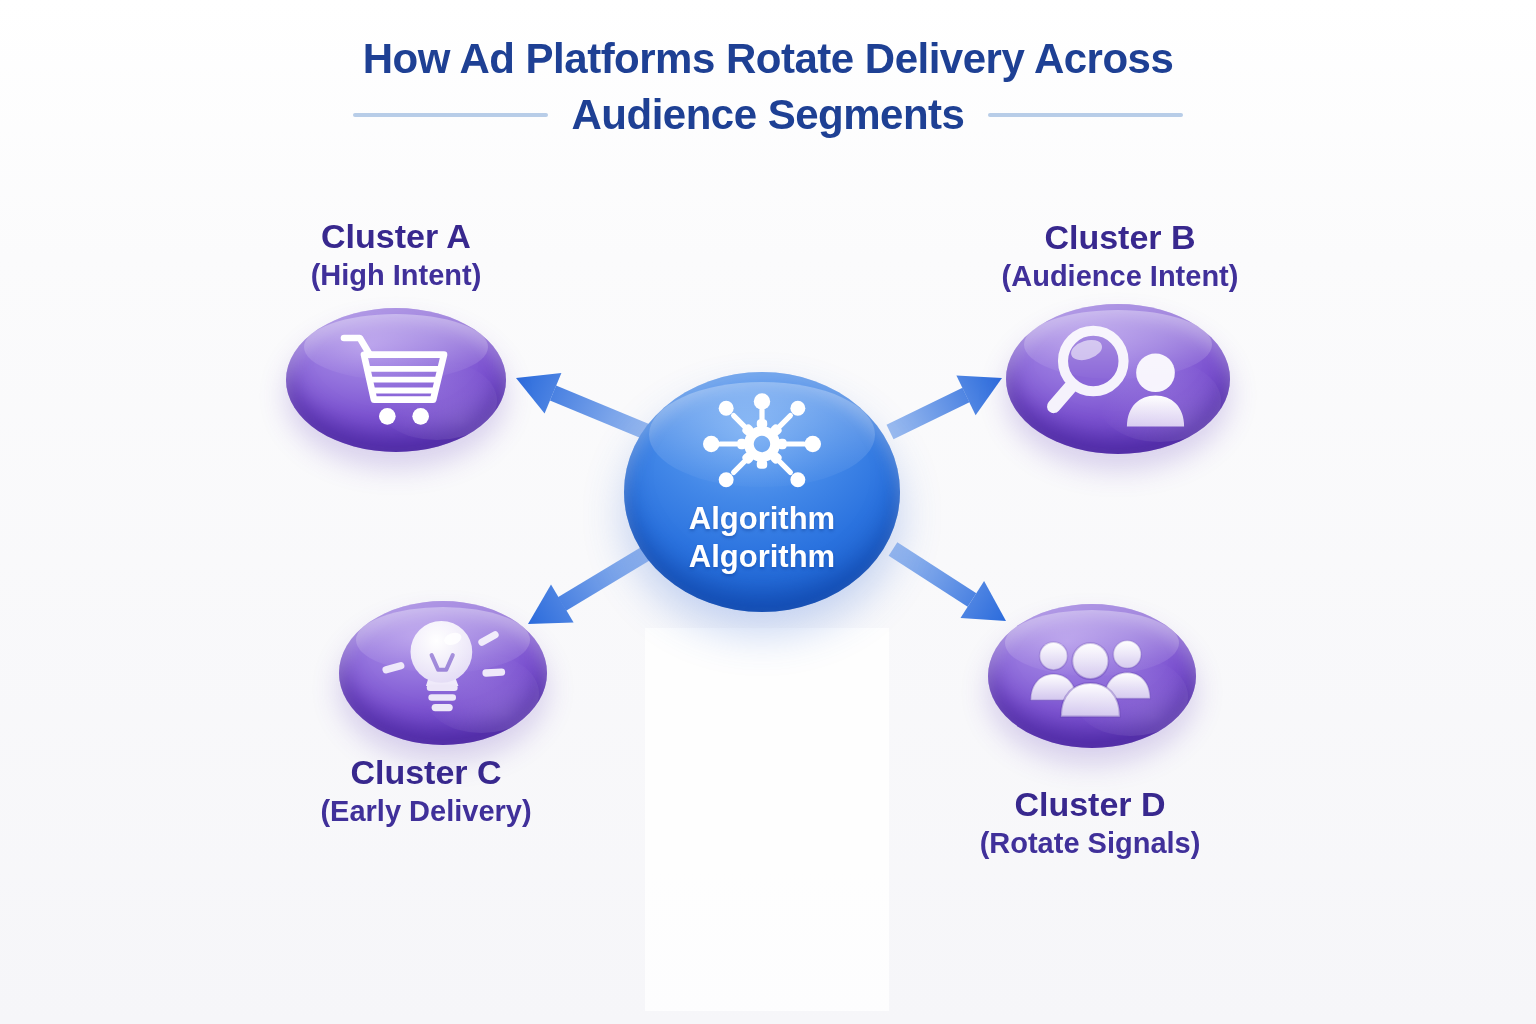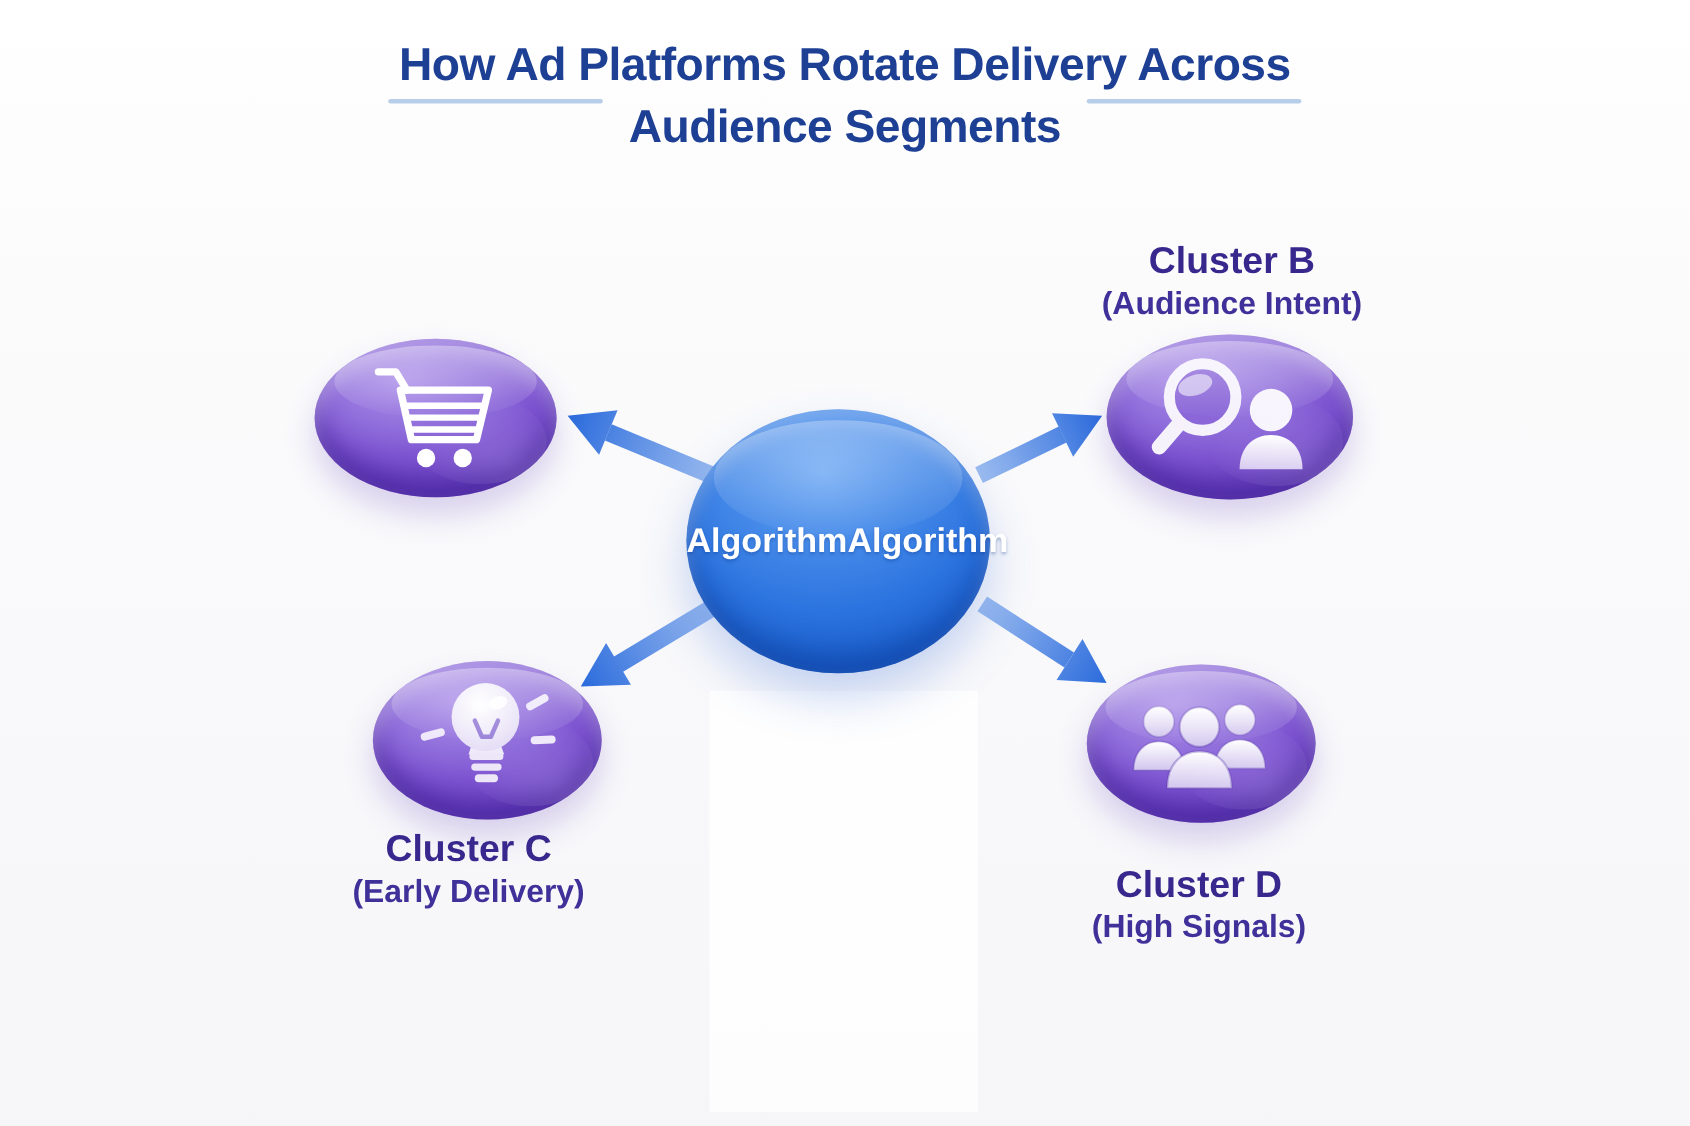--- a/index.html
+++ b/index.html
@@ -9,21 +9,21 @@
     background:linear-gradient(180deg,#ffffff 0%,#fbfbfc 25%,#f6f6f9 100%);
   }
   .canvas{position:relative;width:1536px;height:1024px;}
 
   
   .title-wrap{position:absolute;top:34px;left:0;width:100%;text-align:center;z-index:3;}
   .title-line1{
     font-size:42px;font-weight:800;letter-spacing:-0.5px;
     color:#1e4094;line-height:50px;
   }
-  .title-line2-row{display:flex;justify-content:center;gap:24px;margin-top:6px;}
+  .title-line2-row{display:flex;align-items:center;justify-content:center;gap:24px;margin-top:6px;}
   .title-line2{
     font-size:42px;font-weight:800;letter-spacing:-0.5px;
     color:#1e4094;line-height:50px;
   }
   .title-divider{width:195px;height:4px;border-radius:2px;background:#b8cde8;}
 
   
   .bg-panel{
     position:absolute;left:645px;top:628px;width:244px;height:383px;
     background:rgba(255,255,255,.8);z-index:0;
@@ -60,21 +60,21 @@
   
   .center-node{
     position:absolute;left:624px;top:372px;width:276px;height:240px;
     border-radius:50%;z-index:2;
     background:radial-gradient(ellipse 95% 88% at 45% 24%,
       #6ea8f3 0%,#4388e8 34%,#2b73df 60%,#1d62d0 84%,#1857c4 100%);
     box-shadow:
       inset 0 10px 16px rgba(255,255,255,.28),
       inset 0 -18px 24px rgba(10,55,150,.50),
       0 22px 42px rgba(60,110,215,.28);
-    display:flex;flex-direction:row;align-items:center;justify-content:flex-start;
+    display:flex;flex-direction:column;align-items:center;justify-content:flex-start;
   }
   .center-node::before{
     content:"";position:absolute;left:9%;top:4%;width:82%;height:44%;
     border-radius:50%;
     background:linear-gradient(180deg,rgba(255,255,255,.30),rgba(255,255,255,.02));
     pointer-events:none;
   }
   .center-label{
     color:#ffffff;font-size:31px;font-weight:800;line-height:38px;
     text-shadow:0 2px 3px rgba(10,50,130,.35);text-align:center;
@@ -138,20 +138,24 @@
     <g>
       <line x1="650" y1="551" x2="562" y2="604" stroke="url(#gradC)" stroke-width="16"></line>
       <polygon points="528,624 551,584.6 573.6,622.4" fill="url(#gradC)"></polygon>
     </g>
     <g>
       <line x1="893" y1="549" x2="972" y2="600" stroke="url(#gradD)" stroke-width="16"></line>
       <polygon points="1006,621 960.5,618.1 984.1,580.9" fill="url(#gradD)"></polygon>
     </g>
   </svg>
 
+  <div class="cluster-label label-a">
+    <div class="cluster-name">Cluster A</div>
+    <div class="cluster-sub">(High Intent)</div>
+  </div>
 
   <div class="cluster-label label-b">
     <div class="cluster-name">Cluster B</div>
     <div class="cluster-sub">(Audience Intent)</div>
   </div>
 
   <div class="node node-a">
     <svg width="175" height="125" viewBox="0 0 190 150">
       <path d="M 32,24 h 19 l 12,20" fill="none" stroke="#ffffff" stroke-width="8" stroke-linecap="round" stroke-linejoin="round"></path>
       <path d="M 56,44 H 152 L 139,98 H 68 Z" fill="none" stroke="#ffffff" stroke-width="8" stroke-linejoin="round"></path>
@@ -179,21 +183,21 @@
     </svg>
   </div>
 
   <div class="cluster-label label-c">
     <div class="cluster-name">Cluster C</div>
     <div class="cluster-sub">(Early Delivery)</div>
   </div>
 
   <div class="cluster-label label-d">
     <div class="cluster-name">Cluster D</div>
-    <div class="cluster-sub">(High Signals)</div>
+    <div class="cluster-sub">(Rotate Signals)</div>
   </div>
 
   <div class="node node-c">
     <svg width="170" height="130" viewBox="0 0 200 160">
       <defs>
         <radialGradient id="bulbGrad" cx="42%" cy="32%" r="75%">
           <stop offset="0" stop-color="#ffffff"></stop>
             <stop offset="1" stop-color="#e2daf5"></stop>
         </radialGradient>
       </defs>

